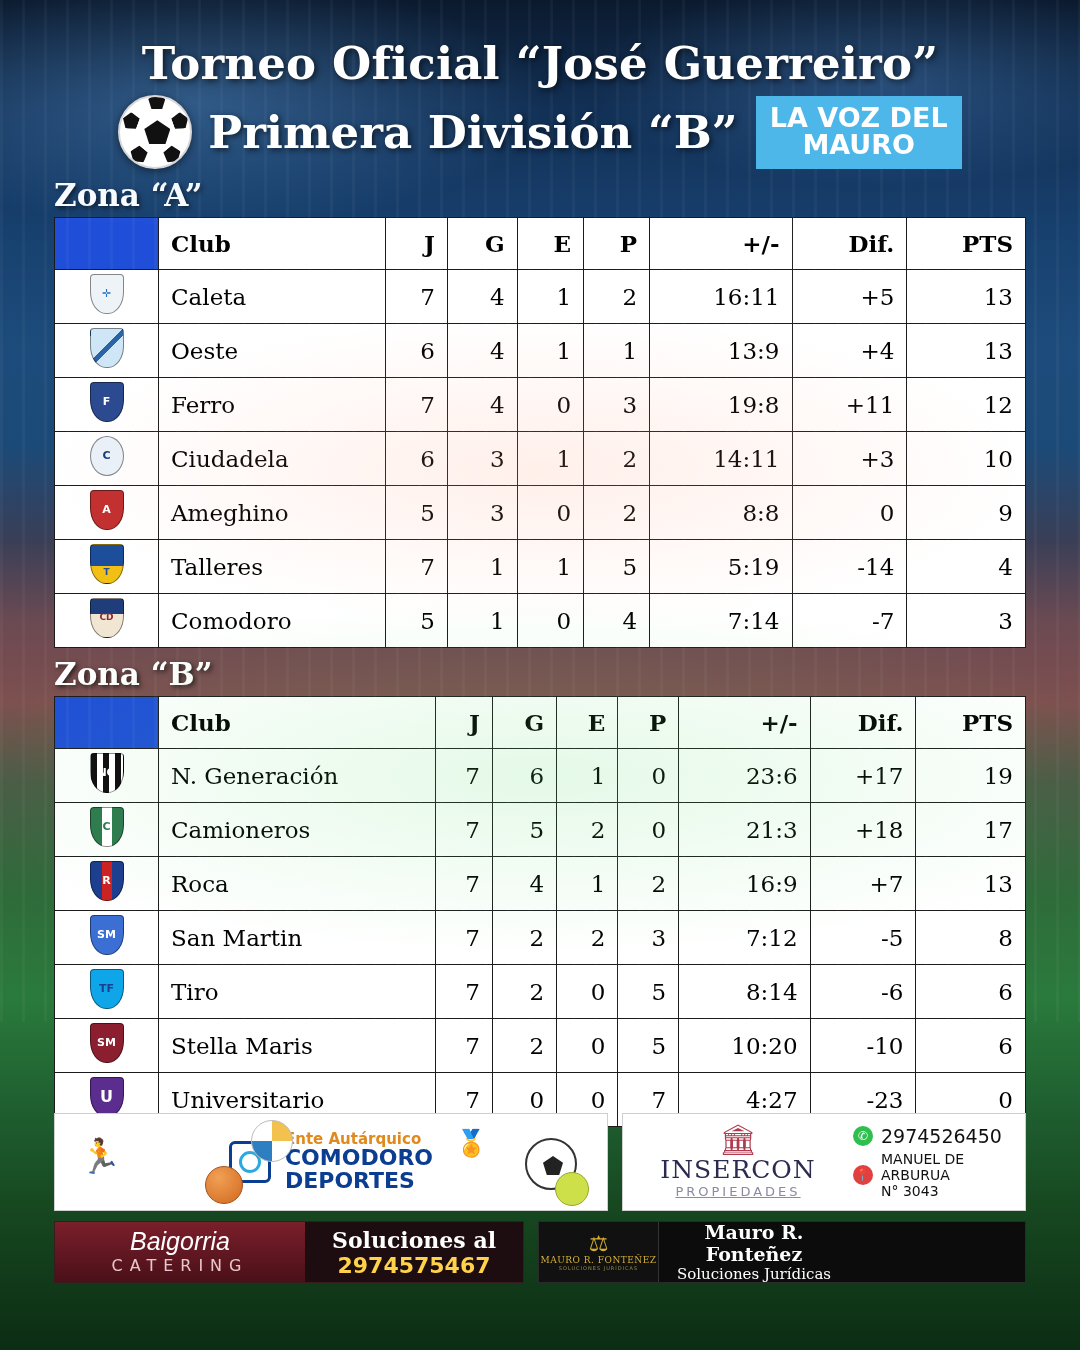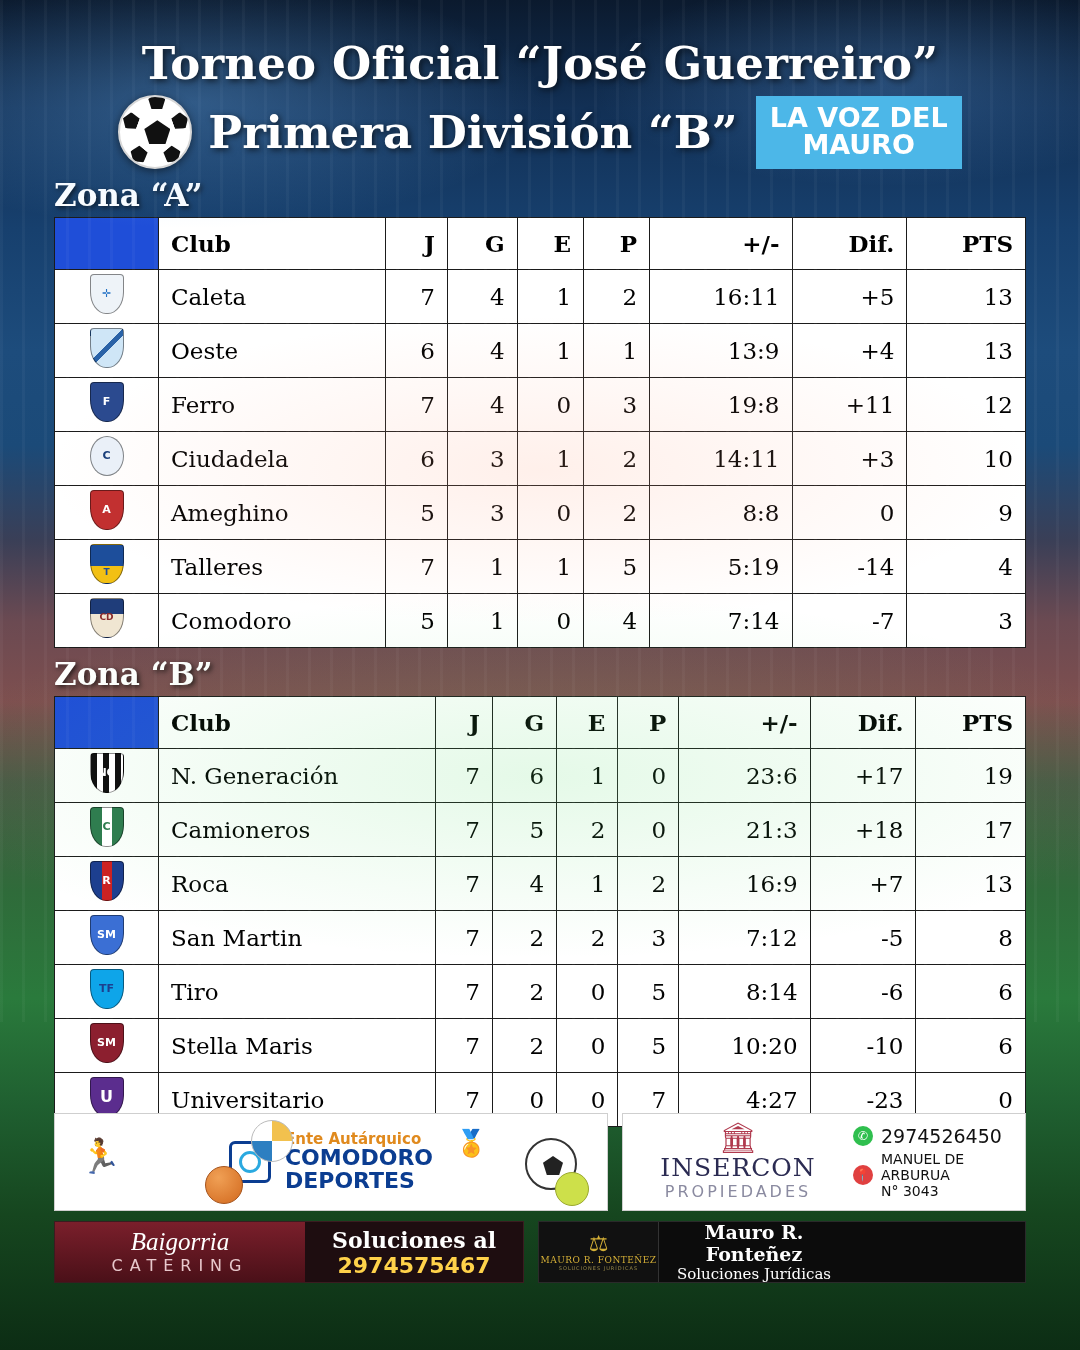--- a/index.html
+++ b/index.html
@@ -176,40 +176,40 @@
                clip-path: polygon(50% 0%, 100% 36%, 81% 100%, 19% 100%, 0% 36%); }
   .ic-tennis { left: 500px; top: 58px; width: 34px; height: 34px; border-radius: 50%; background: #cde04a; border: 1px solid #9aa82f; }
 
   .sp-insercon {
     width: 404px; height: 98px; background: #fff; border: 1px solid #cfcfcf;
     display: flex; align-items: center; padding: 0 10px; gap: 10px;
   }
   .ins-left { width: 210px; text-align: center; }
   .ins-bank { font-size: 30px; color: #b03a4e; line-height: 1; }
   .ins-name { font-family: "DejaVu Serif", serif; font-size: 25px; color: #2b2b52; letter-spacing: 1px; }
-  .ins-sub { font-family: "DejaVu Sans", sans-serif; font-size: 16px; color: #8a8aa0; letter-spacing: 3px; }
+  .ins-sub { font-family: "DejaVu Sans", sans-serif; font-size: 13px; color: #8a8aa0; letter-spacing: 3px; text-decoration: underline; }
   .ins-right { flex: 1; font-family: "DejaVu Sans", sans-serif; }
   .ins-line { display: flex; align-items: center; gap: 8px; margin: 4px 0; }
   .pin { width: 20px; height: 20px; border-radius: 50%; display: inline-flex; align-items: center; justify-content: center;
          color: #fff; font-size: 12px; flex: 0 0 auto; }
   .pin.green { background: #2fbf4e; }
   .pin.red { background: #e04040; }
   .ins-phone { font-size: 19px; color: #111; }
   .ins-addr { font-size: 14px; color: #111; line-height: 1.15; }
 
   .sp-baigorria {
     width: 470px; height: 62px; background: #1e0d10;
     border: 1px solid #3a1c20; display: flex; align-items: center;
   }
   .bg-left {
     width: 250px; height: 100%;
     background: linear-gradient(180deg, #7a1f2b, #4a1018);
     display: flex; flex-direction: column; align-items: center; justify-content: center;
   }
-  .bg-name { font-family: Liberation Serif, serif; font-style: italic; font-size: 25px; color: #fff; line-height: 1; }
+  .bg-name { font-family: Liberation Sans, sans-serif; font-style: italic; font-size: 25px; color: #fff; line-height: 1; }
   .bg-cat { font-family: "DejaVu Sans", sans-serif; font-size: 16px; color: #e8c8cc; letter-spacing: 7px; margin-top: 2px; }
   .bg-right { flex: 1; text-align: center; color: #fff; }
   .bg-r1 { font-family: "DejaVu Serif", serif; font-weight: bold; font-size: 22px; }
   .bg-r2 { font-family: "DejaVu Sans", sans-serif; font-weight: bold; font-size: 22px; color: #ffd24a; }
 
   .sp-mauro {
     width: 488px; height: 62px; background: #0c0c0c;
     border: 1px solid #2a2a2a; display: flex; align-items: center;
   }
   .mr-logo { width: 120px; height: 100%; display: flex; flex-direction: column; align-items: center; justify-content: center;

